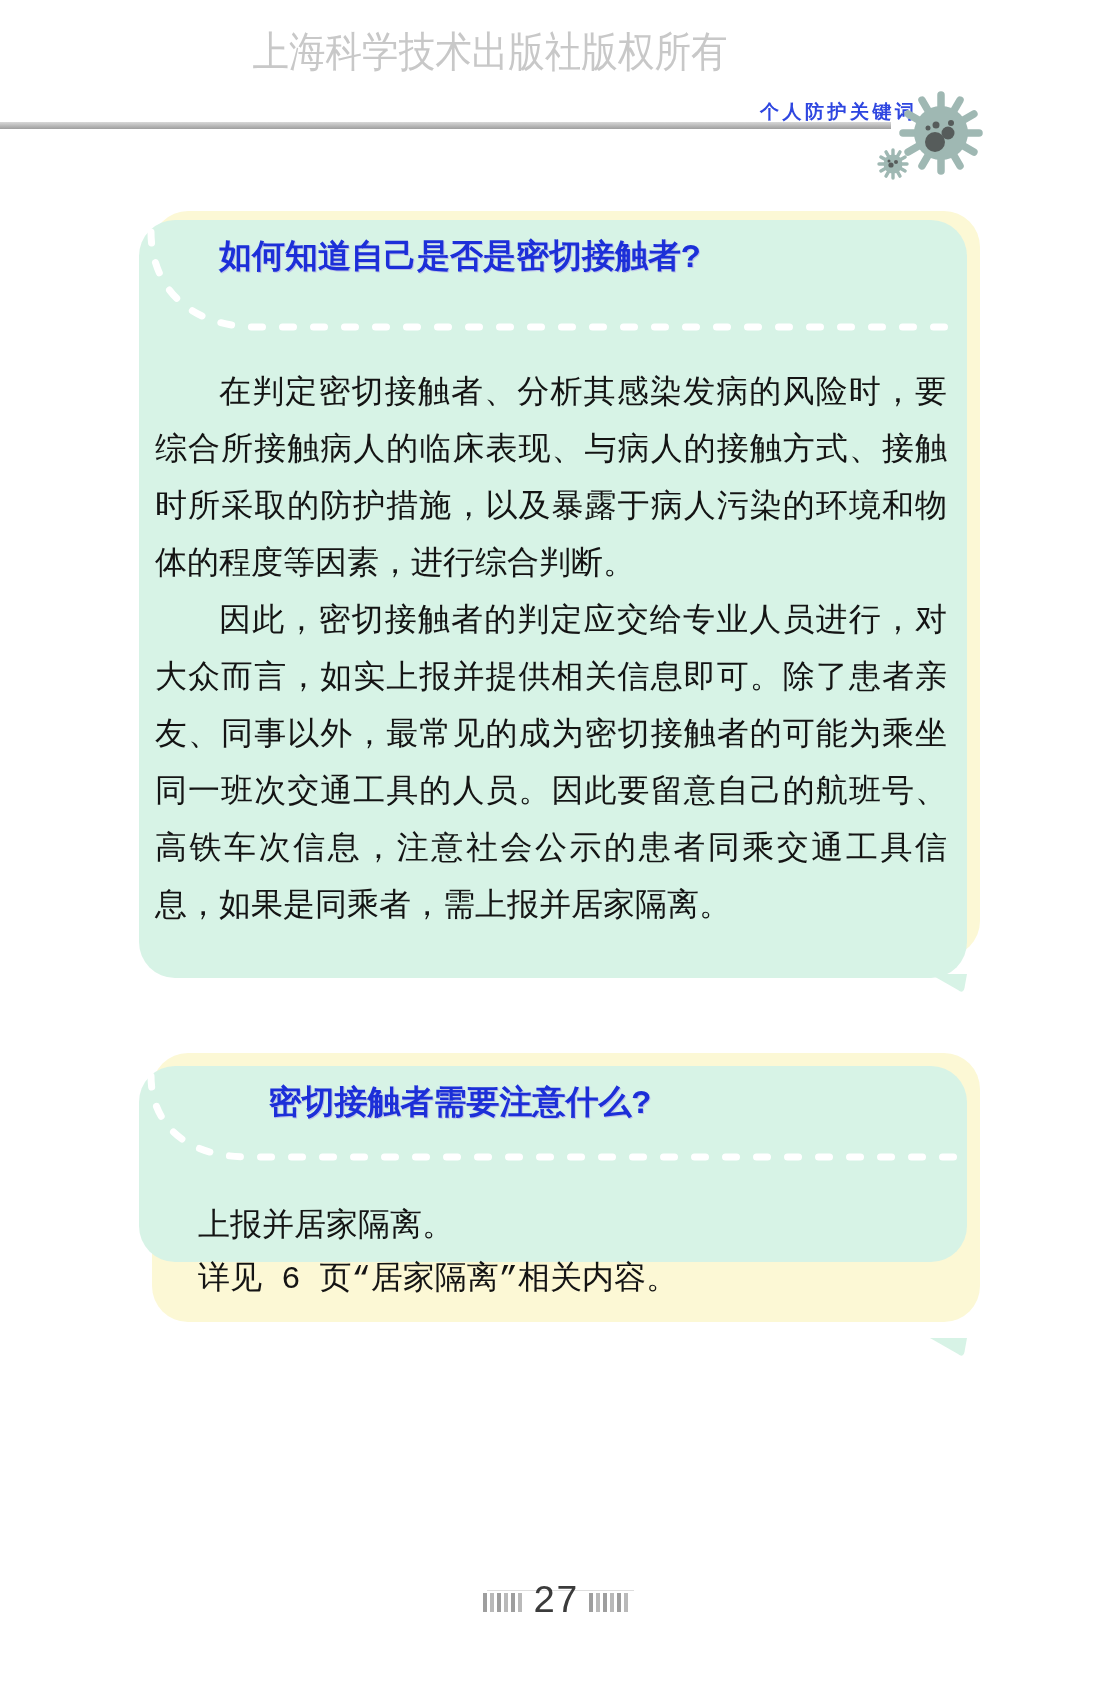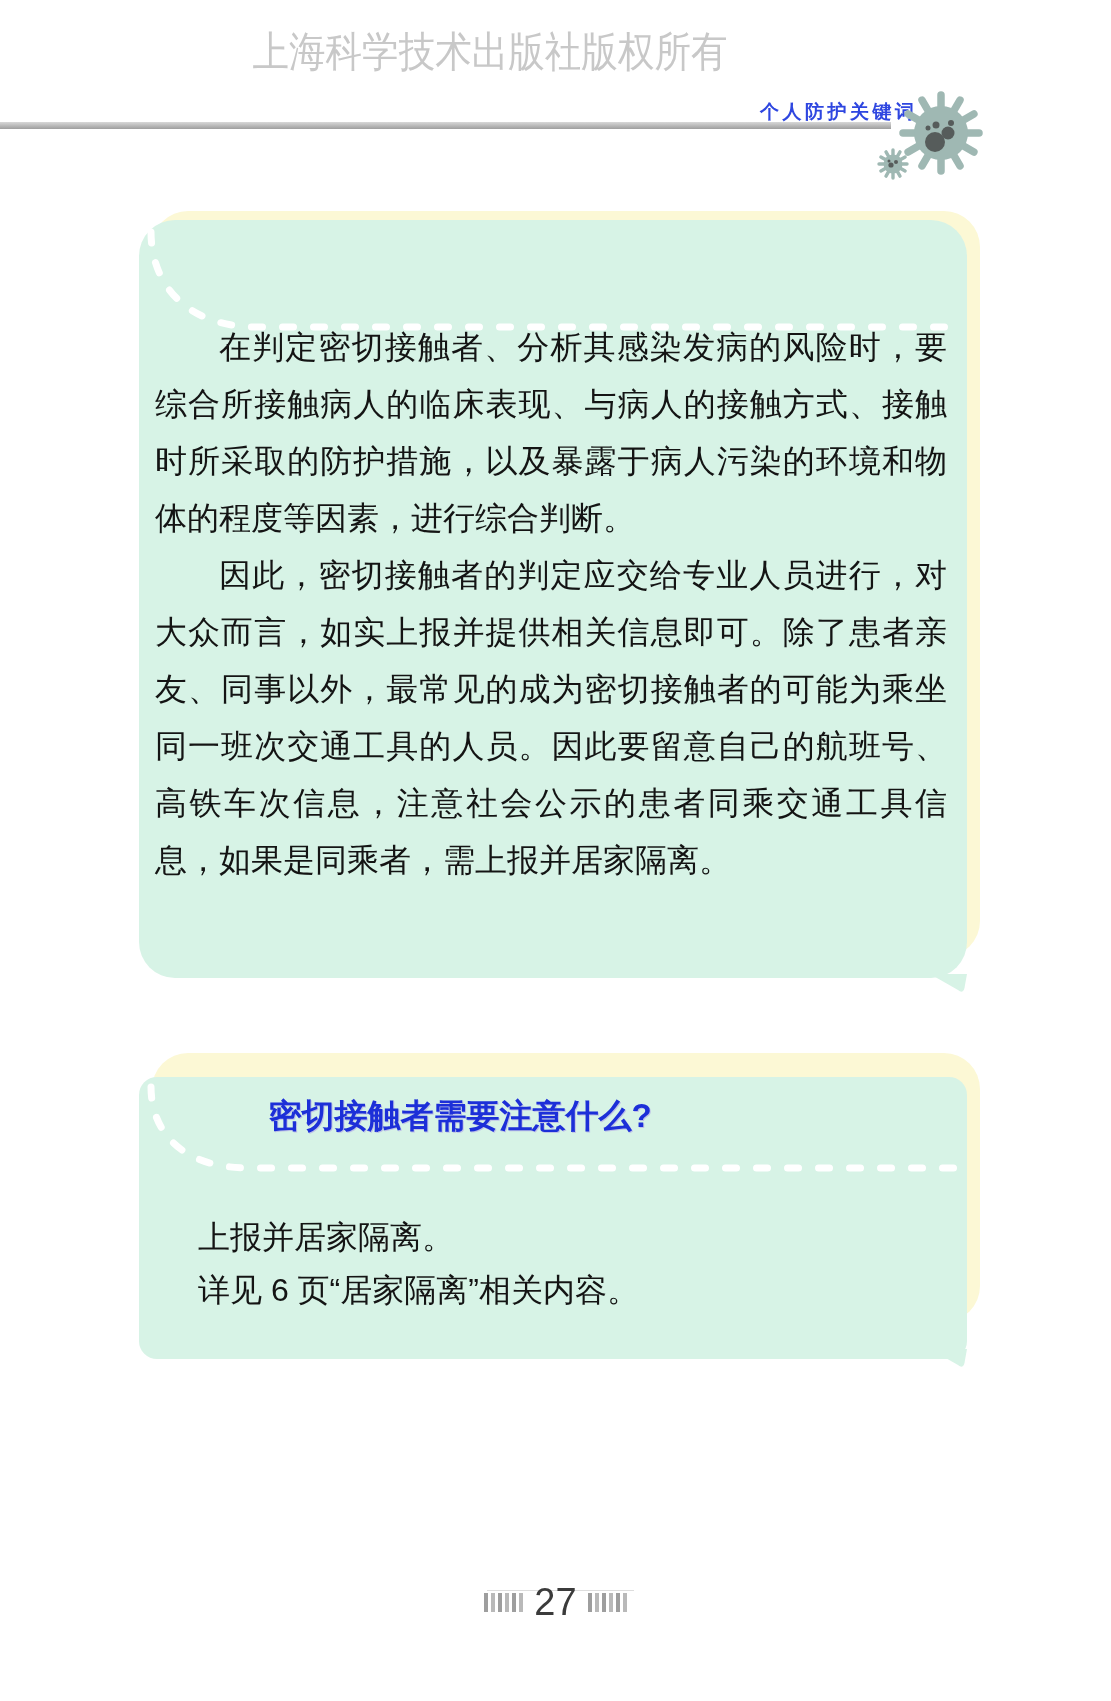--- a/index.html
+++ b/index.html
@@ -1,19 +1,19 @@
 <!DOCTYPE html>
 <html><head>
 <meta charset="utf-8">
 <style>
   html,body{margin:0;padding:0;background:#ffffff;}
   .page{
     position:relative; width:1111px; height:1701px; background:#ffffff;
     overflow:hidden;
-    font-family:Liberation Sans, sans-serif;
+    font-family:Liberation Mono, monospace;
   }
   
   .watermark{
     position:absolute; top:24px; left:0; width:980px;
     text-align:center; font-size:42px; color:#c8c8c8;
     letter-spacing:0px; transform:scaleX(.87); transform-origin:50% 50%;
     white-space:nowrap;
   }
   .header-label{
     position:absolute; top:99px; left:760px;
@@ -34,21 +34,21 @@
   }
   .card-bubble{
     position:absolute; left:0; width:828px;
     background:#d7f3e6; border-radius:36px;
   }
   .card1{ top:211px; height:800px; }
   .card1 .card-accent{ height:746px; }
   .card1 .card-bubble{ top:9px; height:758px; }
   .card2{ top:1053px; height:330px; }
   .card2 .card-accent{ height:269px; }
-  .card2 .card-bubble{ top:24px; height:282px;border-radius:18px; }
+  .card2 .card-bubble{ top:13px; height:196px; }
 
   .dash-svg{ position:absolute; left:0; top:0; pointer-events:none; }
   .tail-svg{ position:absolute; pointer-events:none; }
   .card1 .tail-svg{ left:789px; top:754px; }
   .card2 .tail-svg{ left:789px; top:272px; }
 
   .card-inner{ position:relative; padding-top:16px; height:100%; box-sizing:border-box; }
   .card-title{
     margin:0 186px 0 0; text-align:center;
     font-size:33px; line-height:46px; font-weight:bold; color:#1c2fd8;
@@ -143,20 +143,21 @@
   <section class="card card1">
     <div class="card-accent"></div>
     <div class="card-bubble">
       <svg class="dash-svg" width="828" height="125" viewBox="0 0 828 125">
         <path d="M 12 12 C 12 62, 45 107, 118 107 L 824 107" fill="none" stroke="#ffffff" stroke-width="7" stroke-linecap="round" stroke-dasharray="11 20"></path>
       </svg>
       <svg class="tail-svg" width="42" height="22" viewBox="0 0 42 22">
         <path d="M2,0 L30,16 Q36,21 37,11 L39,0 Z" fill="#d7f3e6"></path>
       </svg>
       <div class="card-inner">
+        <h2 class="card-title">如何知道自己是否是密切接触者?</h2>
         <div class="card-body">
           <p>在判定密切接触者、分析其感染发病的风险时，要综合所接触病人的临床表现、与病人的接触方式、接触时所采取的防护措施，以及暴露于病人污染的环境和物体的程度等因素，进行综合判断。</p>
           <p>因此，密切接触者的判定应交给专业人员进行，对大众而言，如实上报并提供相关信息即可。除了患者亲友、同事以外，最常见的成为密切接触者的可能为乘坐同一班次交通工具的人员。因此要留意自己的航班号、高铁车次信息，注意社会公示的患者同乘交通工具信息，如果是同乘者，需上报并居家隔离。</p>
         </div>
       </div>
     </div>
   </section>
 
   <section class="card card2">
     <div class="card-accent"></div>

